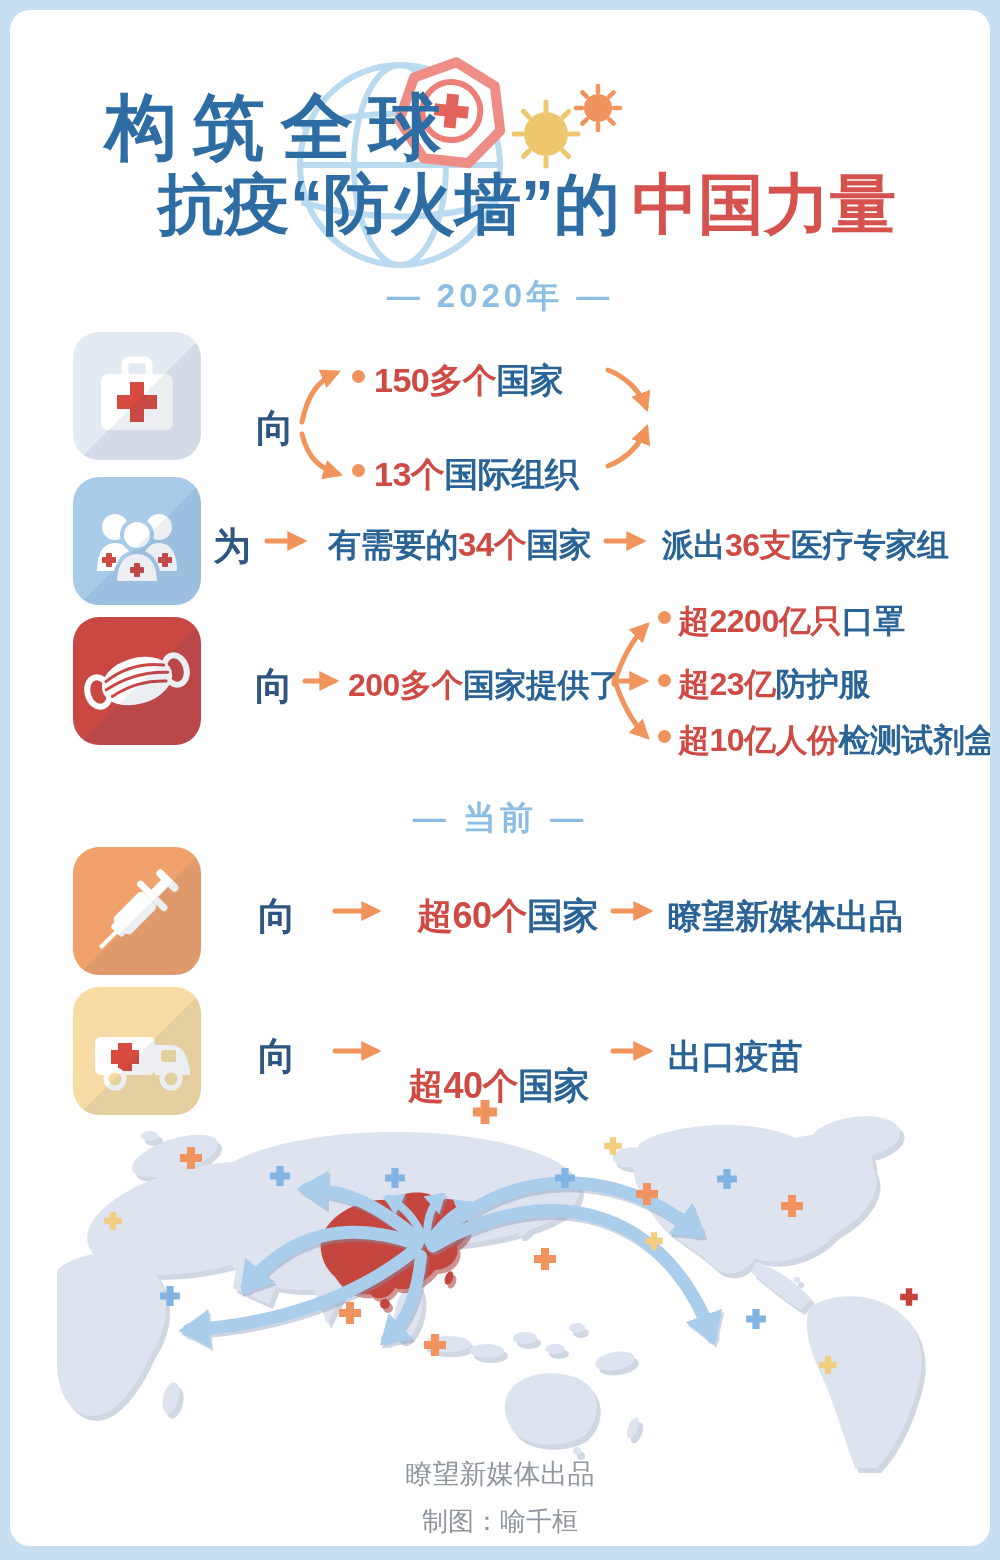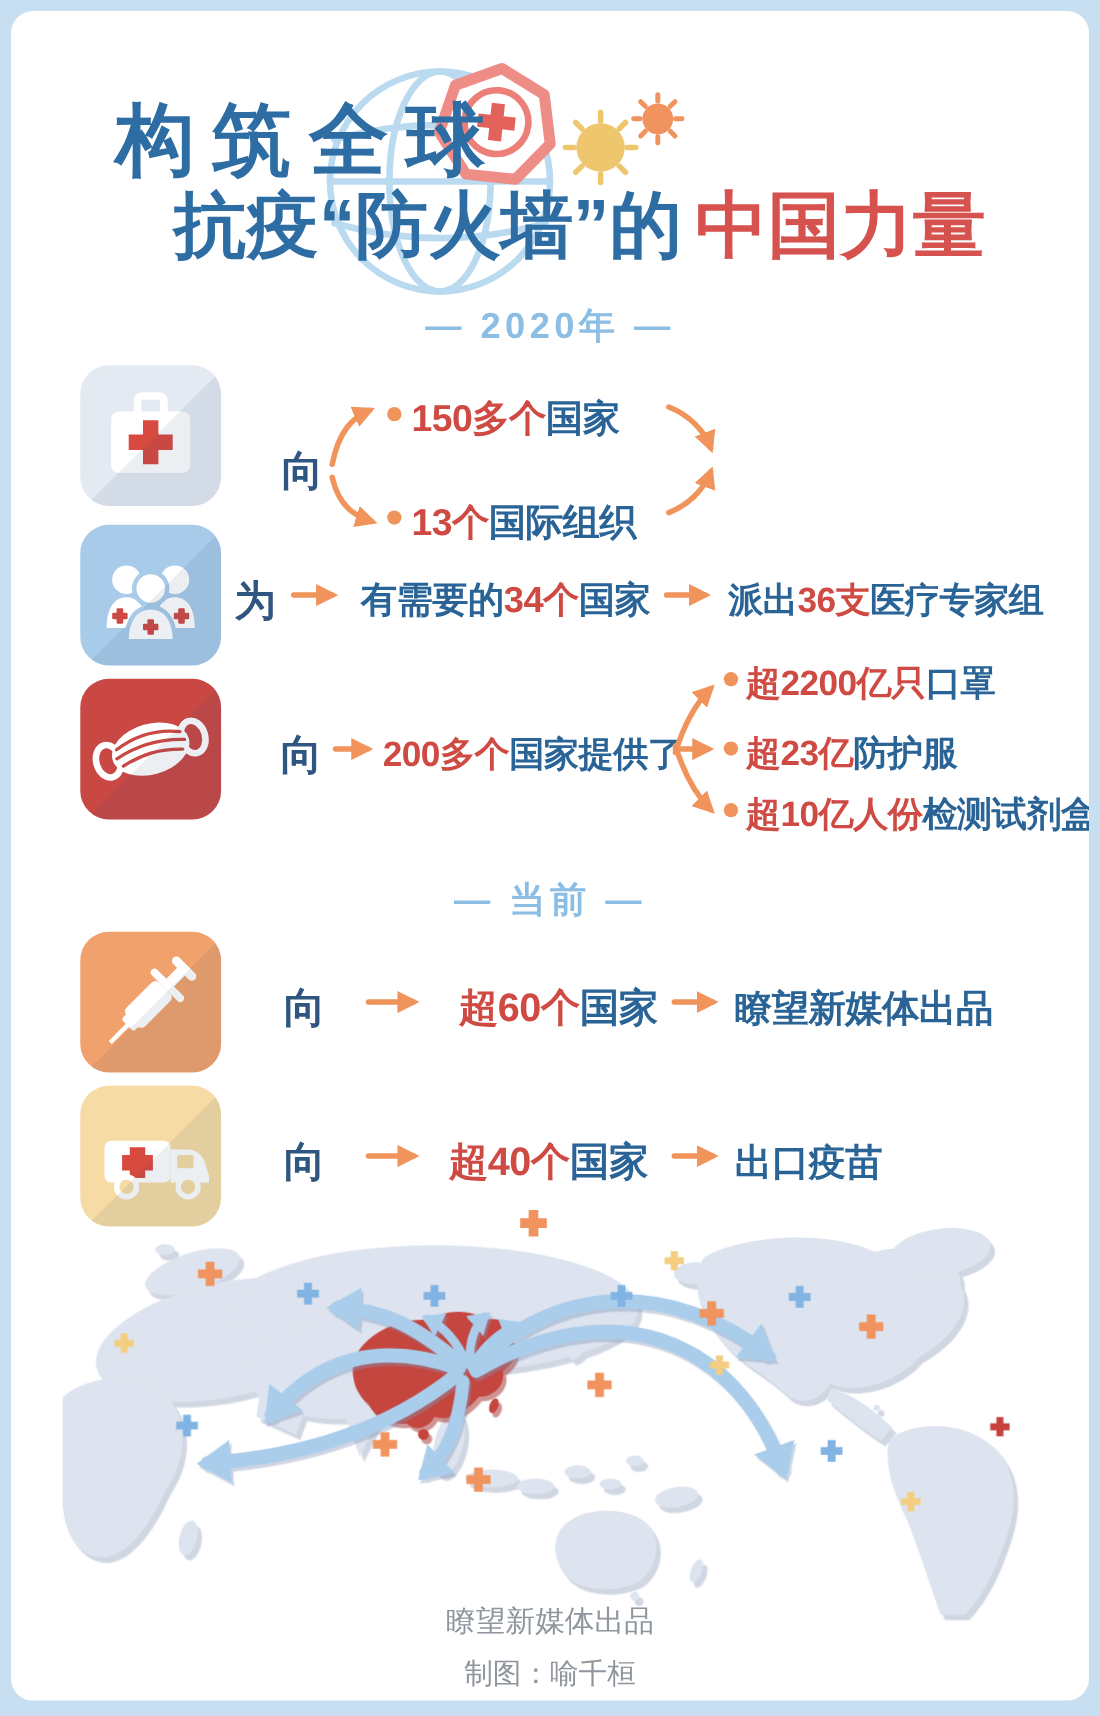--- a/index.html
+++ b/index.html
@@ -216,21 +216,21 @@
       <rect x="88" y="63" width="15" height="12" rx="2" fill="#f6dca4"></rect>
       <path d="M45,56 H59 V63 H66 V77 H59 V84 H45 V77 H38 V63 H45 Z" fill="#d8493f"></path>
       <circle cx="42" cy="92" r="9" fill="#f6dca4" stroke="#ffffff" stroke-width="5"></circle>
       <circle cx="98" cy="92" r="9" fill="#f6dca4" stroke="#ffffff" stroke-width="5"></circle>
     </svg>
   </div>
   <div class="abs lead" style="left:248px;top:1021px">向</div>
   <svg class="abs" style="left:322px;top:1031px" width="60" height="20" viewBox="0 0 60 20">
     <path d="M3,10 H44" fill="none" stroke="#f0945c" stroke-width="5" stroke-linecap="round" marker-end="url(#oah)"></path>
   </svg>
-  <div class="abs rt f36" style="left:398px;top:1022px"><span class="r">超40个</span><span class="b">国家</span></div>
+  <div class="abs rt f36" style="left:398px;top:1052px"><span class="r">超40个</span><span class="b">国家</span></div>
   <svg class="abs" style="left:600px;top:1031px" width="54" height="20" viewBox="0 0 54 20">
     <path d="M3,10 H38" fill="none" stroke="#f0945c" stroke-width="5" stroke-linecap="round" marker-end="url(#oah)"></path>
   </svg>
   <div class="abs rt f34 b" style="left:658px;top:1024px">出口疫苗</div>
 
   <svg class="abs" style="left:45px;top:1088px" width="910" height="372" viewBox="0 0 910 372">
     <g fill="#dde4ef" style="filter:drop-shadow(4px 5px 0 rgba(150,165,190,0.45))">
 
       <ellipse cx="150" cy="120" rx="120" ry="52" transform="rotate(-12 150 120)"></ellipse>
       <ellipse cx="340" cy="92" rx="185" ry="58"></ellipse>

